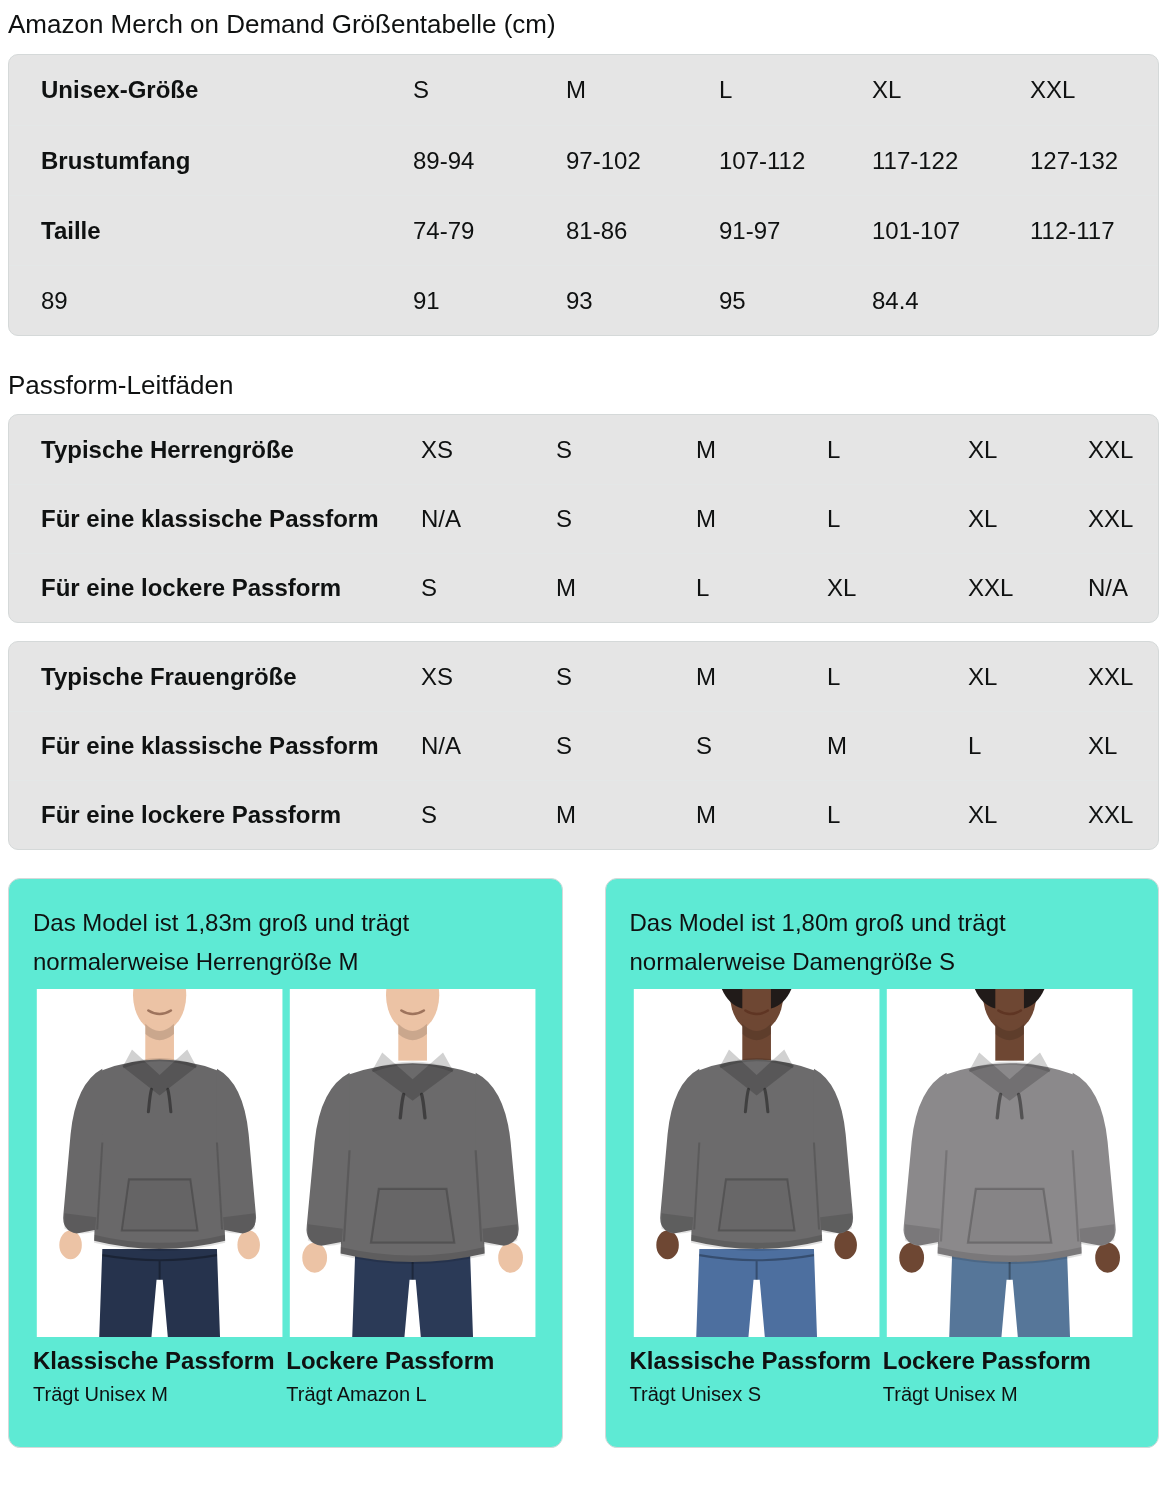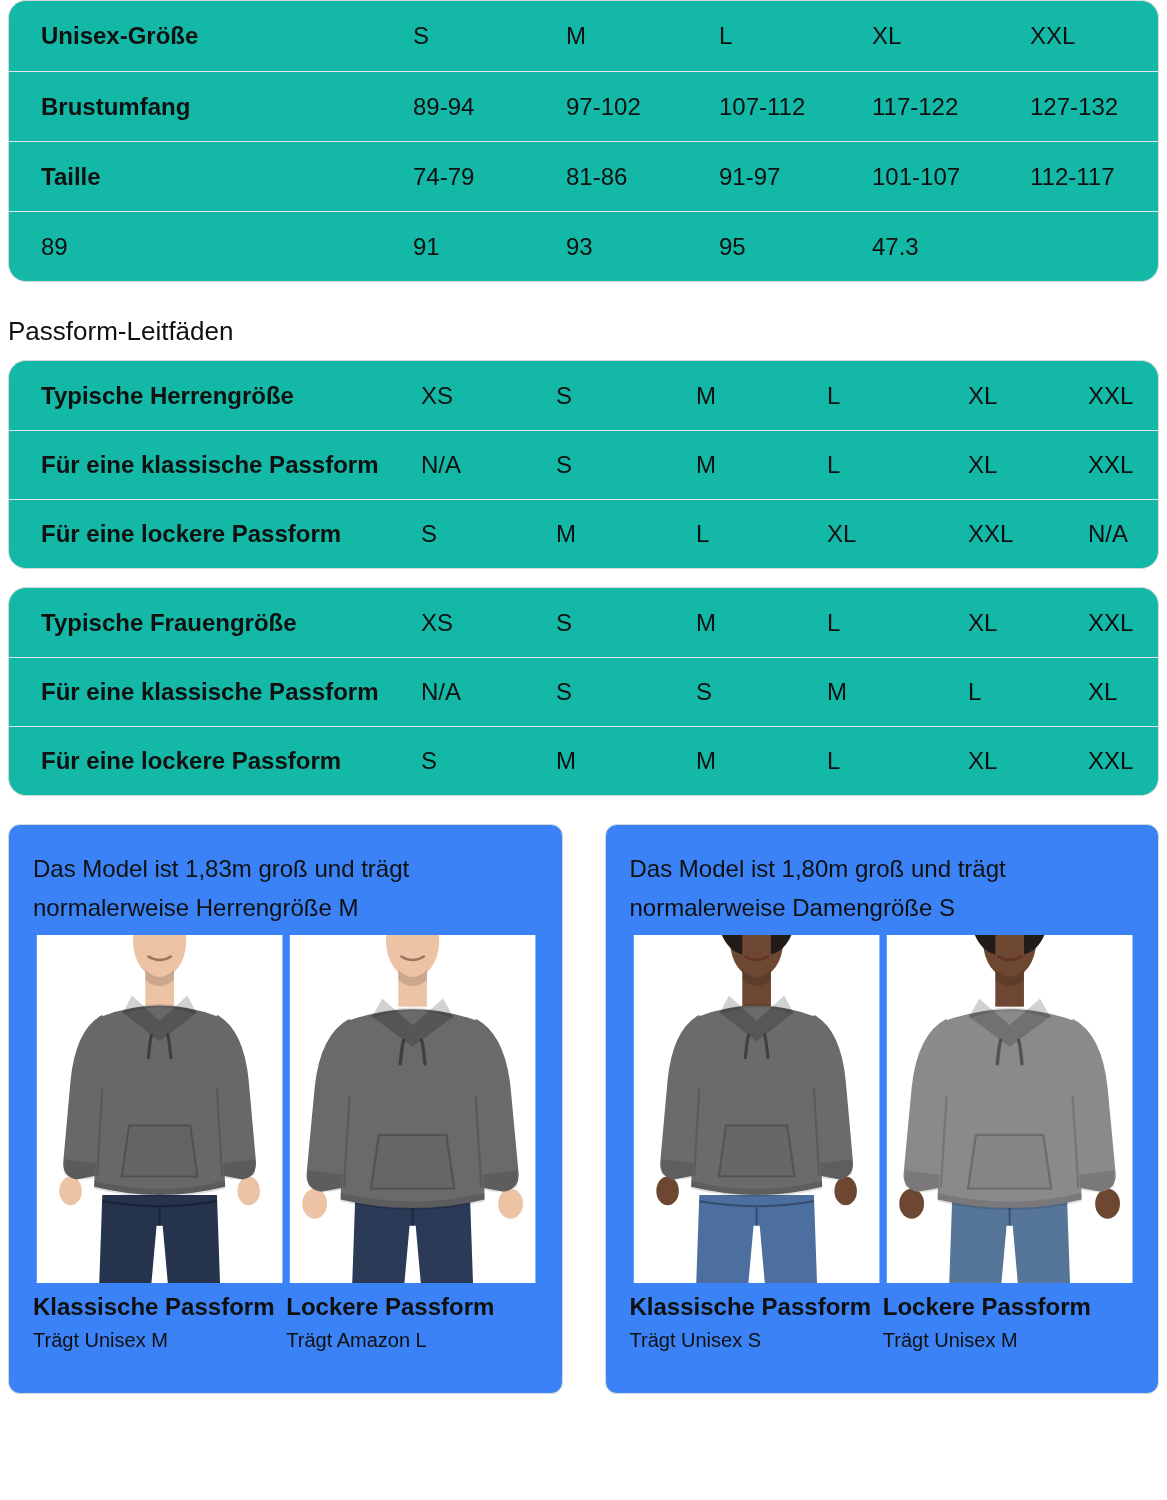--- a/index.html
+++ b/index.html
@@ -15,22 +15,22 @@
     background:var(--bg);color:var(--text);
     font-family:"Liberation Sans","DejaVu Sans",sans-serif;
   }
   .wrap{padding:0 8px;}
   .page-title{
     font-size:26px;font-weight:400;line-height:32px;
     margin:8px 0 14px 0;
   }
   .sheet{
     border:1px solid var(--border);
-    border-radius:18px;
-    background:#14b8a6;
+    border-radius:10px;
+    background:#e5e5e5;
     overflow:hidden;
   }
   .trow{
     display:grid;align-items:center;
     height:70px;
     padding:0 26px 0 32px;
     border-top:1px solid var(--divider);
   }
   .trow:first-child{border-top:none;}
   .size-grid{grid-template-columns:372px 153px 153px 153px 158px auto;}
@@ -42,38 +42,39 @@
   .section-heading{font-size:26px;font-weight:400;line-height:30px;margin:34px 0 14px 0;}
   #mens-fit-table{margin-top:0;}
   #womens-fit-table{margin-top:18px;}
   .cards{
     display:grid;grid-template-columns:1fr 1fr;gap:42px;
     margin-top:28px;
   }
   .card{
     border:1px solid var(--border);
     border-radius:12px;
-    background:#3b82f6;
+    background:#5eead4;
     height:570px;
     padding:24px 22px 27px 24px;
   }
   .card-desc{
     font-size:24px;line-height:39px;margin:0;max-width:480px;
   }
   .figs{display:flex;margin-top:8px;}
   .fig{flex:1 1 0;display:flex;flex-direction:column;align-items:flex-start;}
   .fig svg{width:100%;height:348px;display:block;}
   .fit-name{font-weight:700;font-size:24px;line-height:32px;margin-top:8px;text-align:center;white-space:nowrap;}
   .fit-size{font-size:20px;line-height:34px;text-align:center;white-space:nowrap;}
 </style>
 </head>
 <body>
 
 <div class="wrap">
 
+  <h1 class="page-title">Amazon Merch on Demand Größentabelle (cm)</h1>
 
   <div class="sheet" id="size-table">
       <div class="trow size-grid">
         <div class="rlabel">Unisex-Größe</div>
         <div class="cell">S</div>
         <div class="cell">M</div>
         <div class="cell">L</div>
         <div class="cell">XL</div>
         <div class="cell">XXL</div>
       </div>
@@ -91,21 +92,21 @@
         <div class="cell">81-86</div>
         <div class="cell">91-97</div>
         <div class="cell">101-107</div>
         <div class="cell">112-117</div>
       </div>
       <div class="trow size-grid">
         <div class="cell">89</div>
         <div class="cell">91</div>
         <div class="cell">93</div>
         <div class="cell">95</div>
-        <div class="cell">47.3</div>
+        <div class="cell">84.4</div>
       </div>
     </div>
 
 
   <h2 class="section-heading">Passform-Leitfäden</h2>
 
   <div class="sheet fit-table" id="mens-fit-table">
       <div class="trow fit-grid">
         <div class="rlabel">Typische Herrengröße</div>
         <div class="cell">XS</div>

